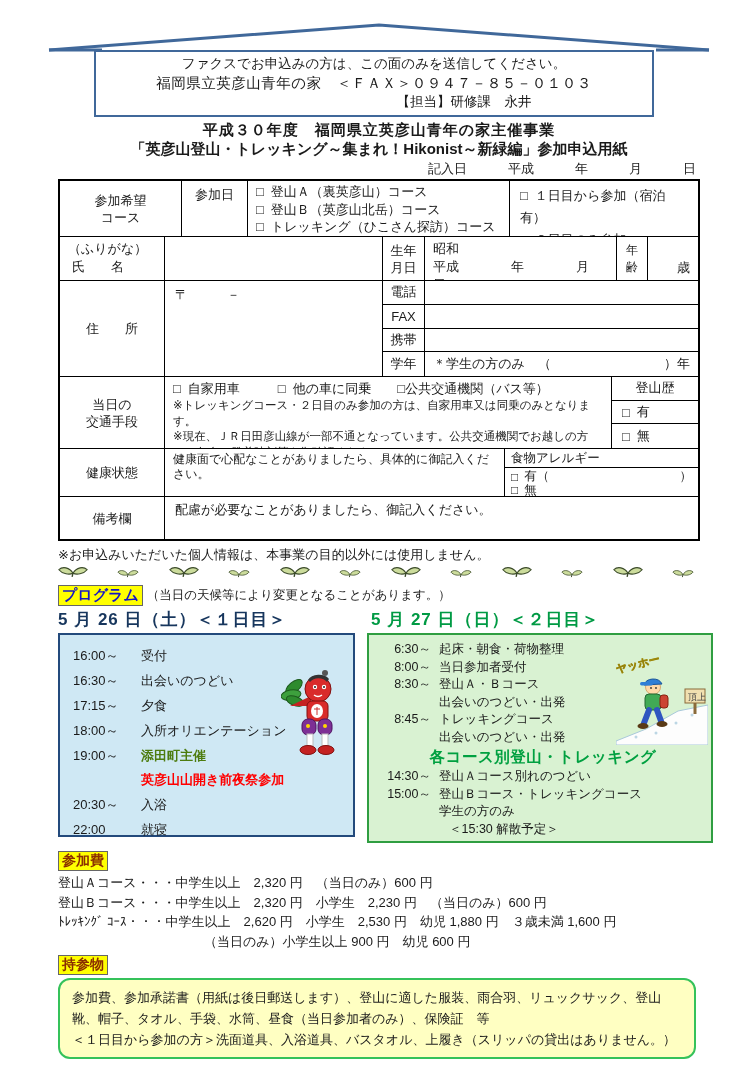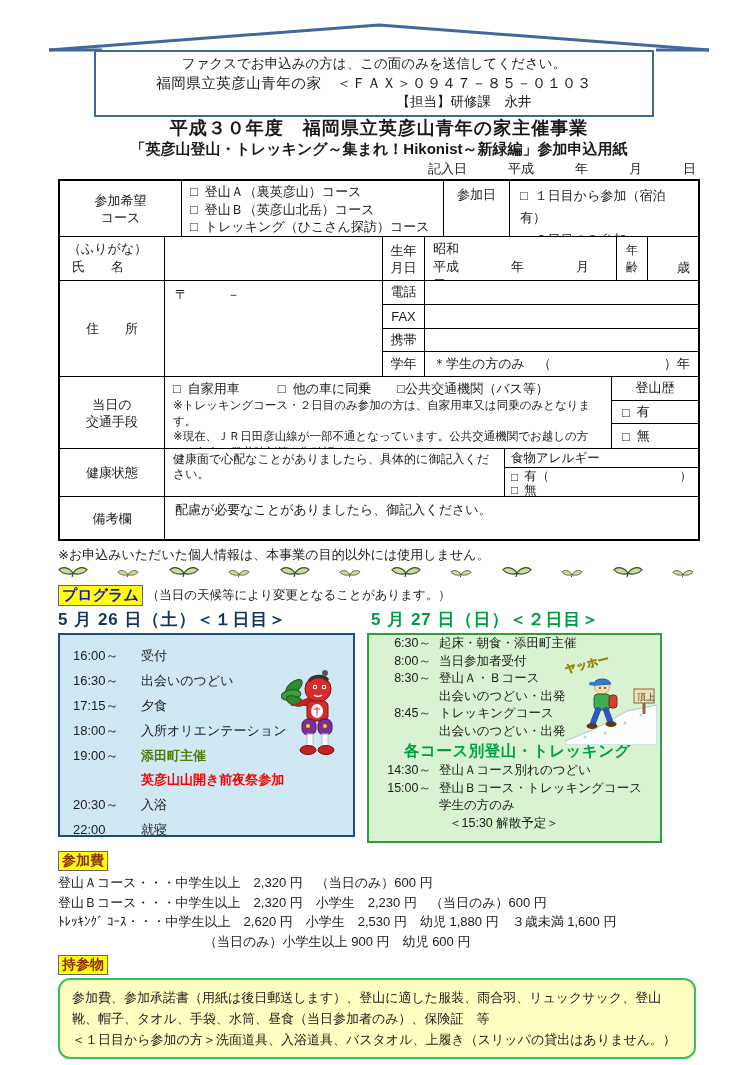--- a/index.html
+++ b/index.html
@@ -15,21 +15,21 @@
   .banner-box {
     width:560px; margin-left:50px; margin-top:-2px; border:2px solid #40689a;
     padding:3px 4px 4px 4px; text-align:center;
   }
   .banner-box .b1 { font-size:13.5px; line-height:18px; }
   .banner-box .b2 { font-size:14.5px; line-height:20px; letter-spacing:0.5px; }
   .banner-box .b3 { font-size:13.5px; line-height:18px; padding-left:180px; }
 
   
   .title { text-align:center; margin-top:3px; }
-  .title .t1 { font-size:18px; font-weight:bold; line-height:19px; letter-spacing:1px;font-family:Liberation Mono, monospace; }
+  .title .t1 { font-size:15px; font-weight:bold; line-height:19px; letter-spacing:1px; }
   .title .t2 { font-size:15px; font-weight:bold; line-height:20px; }
 
   
   .entry-date { width:268px; margin:1px 4px 1px auto; display:flex; justify-content:space-between; font-size:13px; }
 
   
   .ftable { width:642px; border:2px solid #000; font-size:13px; }
   .frow { display:flex; border-bottom:1px solid #000; }
   .frow:last-child { border-bottom:none; }
   .fcell { border-right:1px solid #000; overflow:hidden; }
@@ -108,21 +108,21 @@
   .hl-blue { color:#1515c8; font-size:15px; }
   .prog-note { font-size:12.5px; margin-left:4px; }
   .prog-cols { display:flex; gap:10px; margin-top:3px; width:642px; }
   .daycol1 { width:299px; }
   .daycol2 { width:333px; }
   .dayhdr { font-weight:bold; font-size:17px; letter-spacing:1px; line-height:22px; white-space:nowrap; }
   .dh1 { color:#17365d; }
   .dh2 { color:#009a44; padding-left:4px; }
   .schedbox { position:relative; margin-top:2px; }
   .box1 { width:297px; height:204px; background:#cfe8f4; border:2px solid #234a7c; padding:8px 0 0 13px; }
-  .box2 { width:295px; height:210px; background:#d9f2d2; border:2px solid #2f9e41; padding:0 0 0 6px; }
+  .box2 { width:346px; height:210px; background:#d9f2d2; border:2px solid #2f9e41; padding:6px 0 0 6px; }
   .srow { display:flex; }
   .box1 .srow { line-height:25px; font-size:13px; }
   .box1 .stime { width:56px; }
   .box1 .sact { margin-left:12px; }
   .box2 .srow { line-height:17.5px; font-size:12.5px; }
   .box2 .stime { width:56px; text-align:right; }
   .box2 .sact { margin-left:8px; }
   .red-s { color:#4d7c0f; font-weight:bold; }
   .red-b { color:#ff0000; font-weight:bold; font-size:16px; line-height:24px !important; }
   .box2 .sbanner { color:#00a040; font-weight:bold; font-size:15.5px; line-height:22px; text-align:center; letter-spacing:0.5px; }
@@ -174,27 +174,27 @@
     <span>日</span>
   </div>
 
   <div class="ftable">
 
     <div class="frow rowA">
       <div class="fcell lblcell c-label">
         <span>参加希望</span>
         <span>コース</span>
       </div>
+      <div class="fcell c-daylbl">
+        <span>参加日</span>
+      </div>
       <div class="fcell c-courses">
         <div><span class="cb">□</span><span>登山Ａ（裏英彦山）コース</span></div>
         <div><span class="cb">□</span><span>登山Ｂ（英彦山北岳）コース</span></div>
         <div><span class="cb">□</span><span>トレッキング（ひこさん探訪）コース</span></div>
-      </div>
-      <div class="fcell c-daylbl">
-        <span>参加日</span>
       </div>
       <div class="fcell c-days">
         <div><span class="cb">□</span><span>１日目から参加（宿泊有）</span></div>
         <div><span class="cb">□</span><span>２日目のみ参加</span></div>
       </div>
     </div>
 
     <div class="frow rowB">
       <div class="fcell c-name">
         <div>（ふりがな）</div>
@@ -445,21 +445,21 @@
           <ellipse cx="45" cy="85" rx="8" ry="4.5" fill="#c42222" stroke="#801010"></ellipse>
         </svg>
       </div>
     </div>
 
     <div class="daycol2">
       <div class="dayhdr dh2">5 月 27 日（日）＜２日目＞</div>
       <div class="schedbox box2">
         <div class="srow">
             <span class="stime">6:30～</span>
-            <span class="sact">起床・朝食・添田町主催</span>
+            <span class="sact">起床・朝食・荷物整理</span>
           </div>
         <div class="srow">
             <span class="stime">8:00～</span>
             <span class="sact">当日参加者受付</span>
           </div>
         <div class="srow">
             <span class="stime">8:30～</span>
             <span class="sact">登山Ａ・Ｂコース</span>
           </div>
         <div class="srow">

